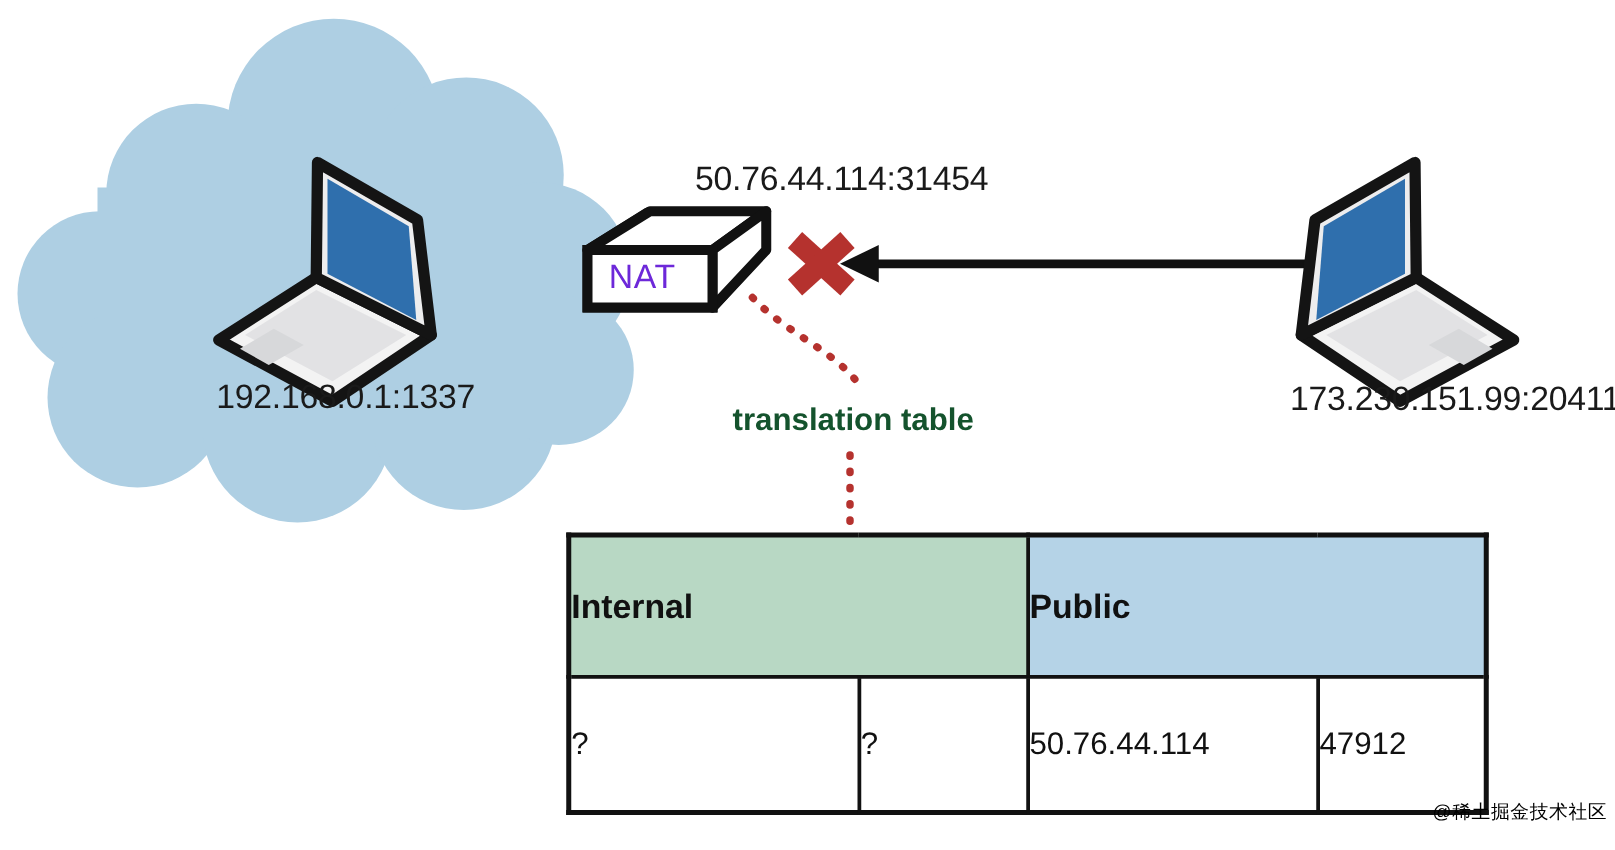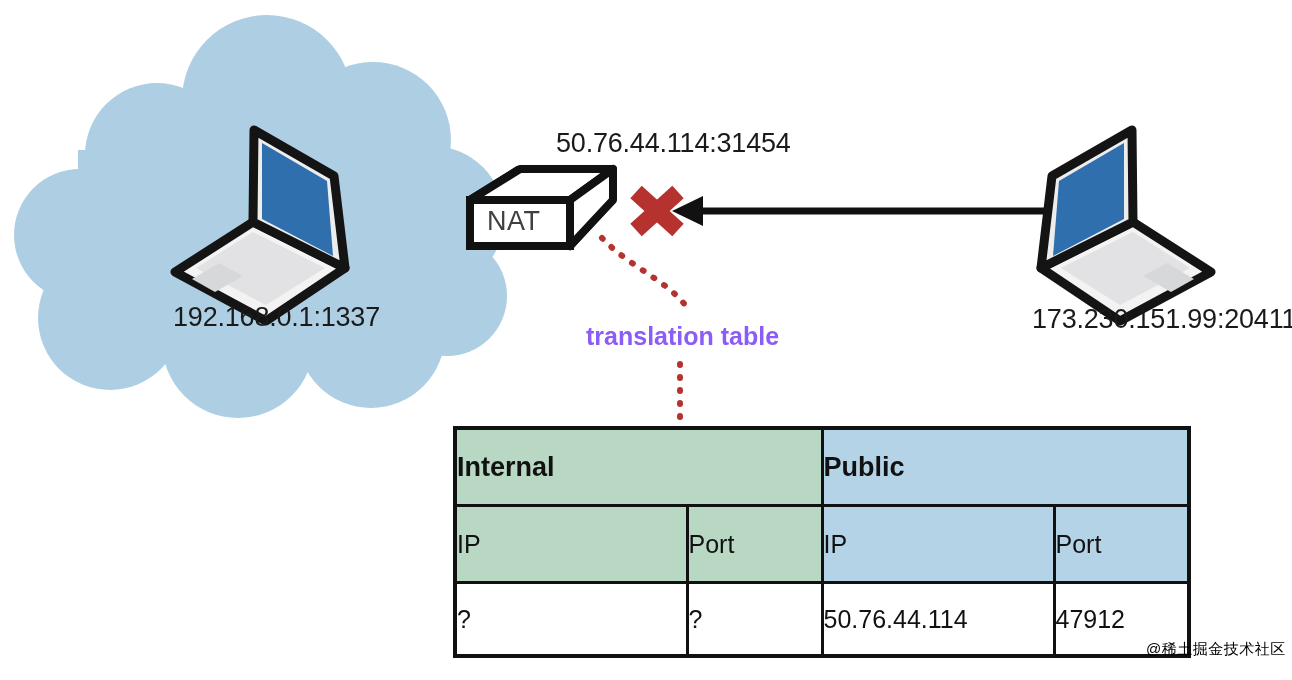--- a/index.html
+++ b/index.html
@@ -59,30 +59,30 @@
     left: 1032px;
     top: 304px;
     font-size: 27px;
   }
 
   #label-translation-table {
     left: 586px;
     top: 322px;
     font-size: 25px;
     font-weight: 700;
-    color: #8b5cf6;
+    color: #14532d;
     letter-spacing: 0px;
   }
 
   #nat-box-label {
     position: absolute;
     left: 487px;
     top: 206px;
     font-size: 27px;
-    color: #404040;
+    color: #6d28d9;
     font-family: "Liberation Sans", sans-serif;
     letter-spacing: 0.5px;
   }
 
   
   #translation-table {
     position: absolute;
     left: 453px;
     top: 426px;
     width: 734px;
@@ -218,26 +218,20 @@
       <col style="width:135px">
       <col style="width:232px">
       <col style="width:135px">
     </colgroup>
     <tbody>
       <tr>
         <th class="th-group cell-internal" colspan="2">Internal</th>
         <th class="th-group cell-public" colspan="2">Public</th>
       </tr>
       <tr>
-        <th class="th-sub cell-internal">IP</th>
-        <th class="th-sub cell-internal">Port</th>
-        <th class="th-sub cell-public">IP</th>
-        <th class="th-sub cell-public">Port</th>
-      </tr>
-      <tr>
         <td class="td-val">?</td>
         <td class="td-val">?</td>
         <td class="td-val">50.76.44.114</td>
         <td class="td-val">47912</td>
       </tr>
     </tbody>
   </table>
 
   <div id="watermark">@稀土掘金技术社区</div>
 

